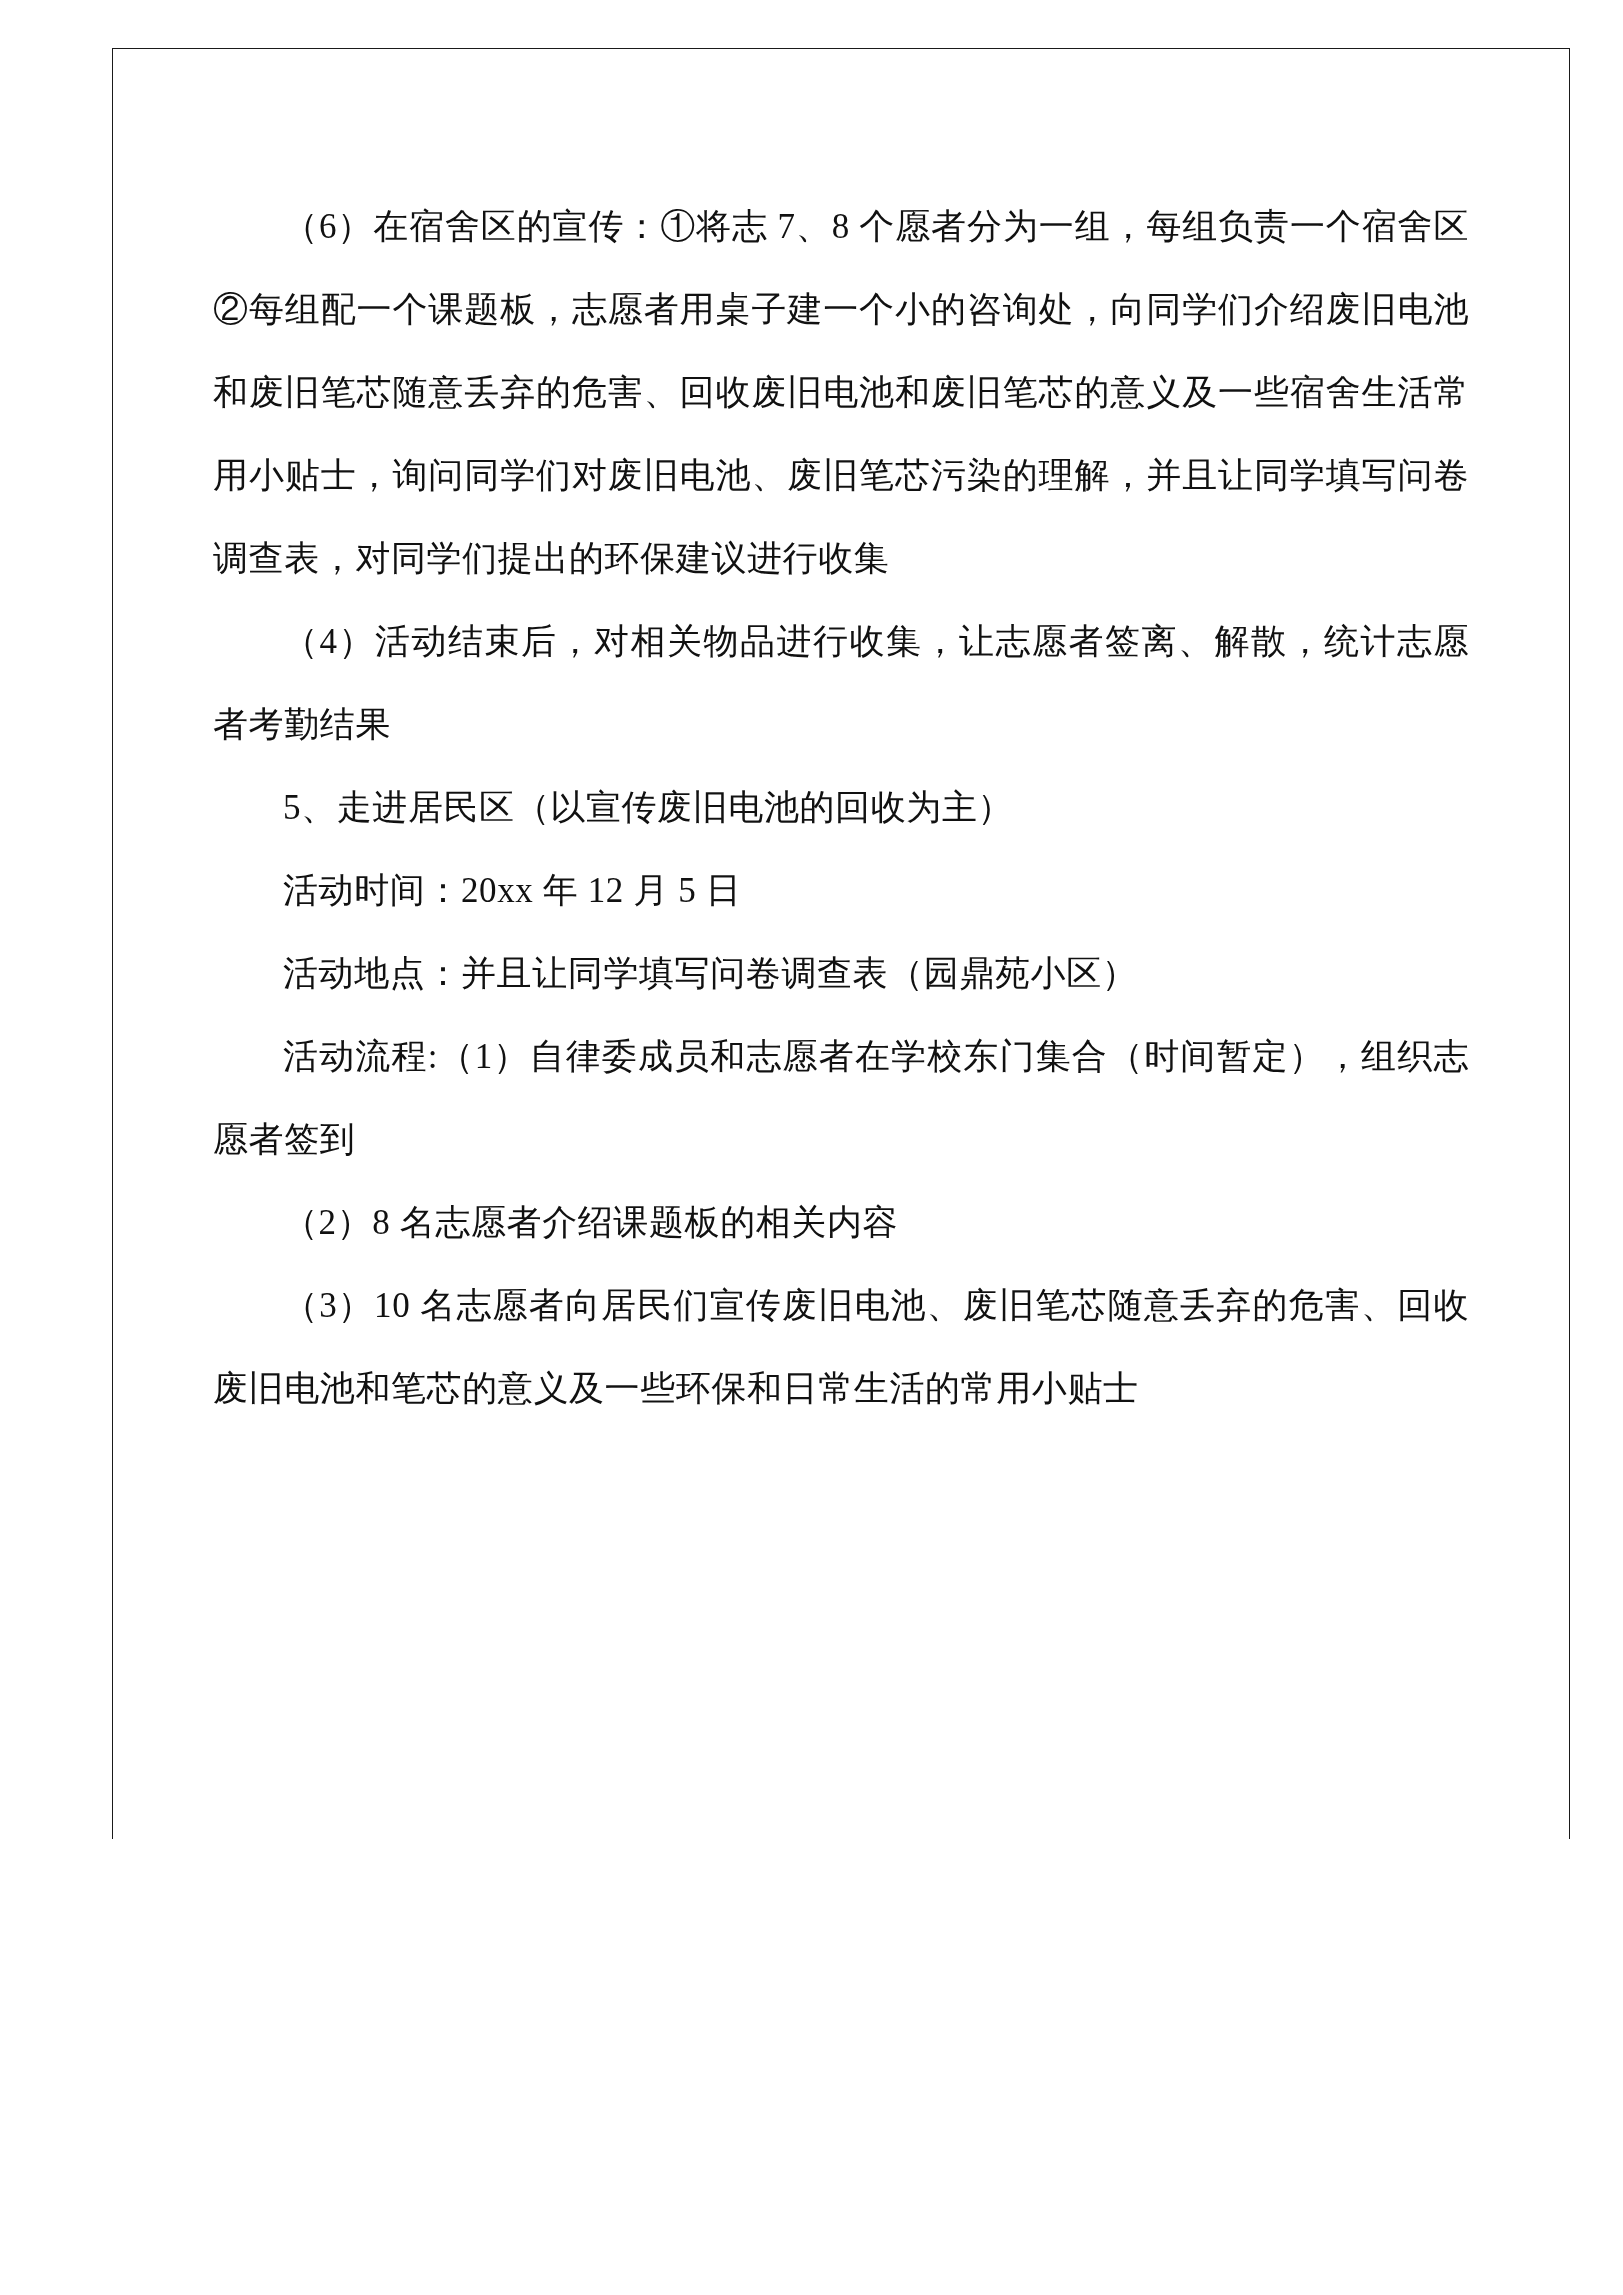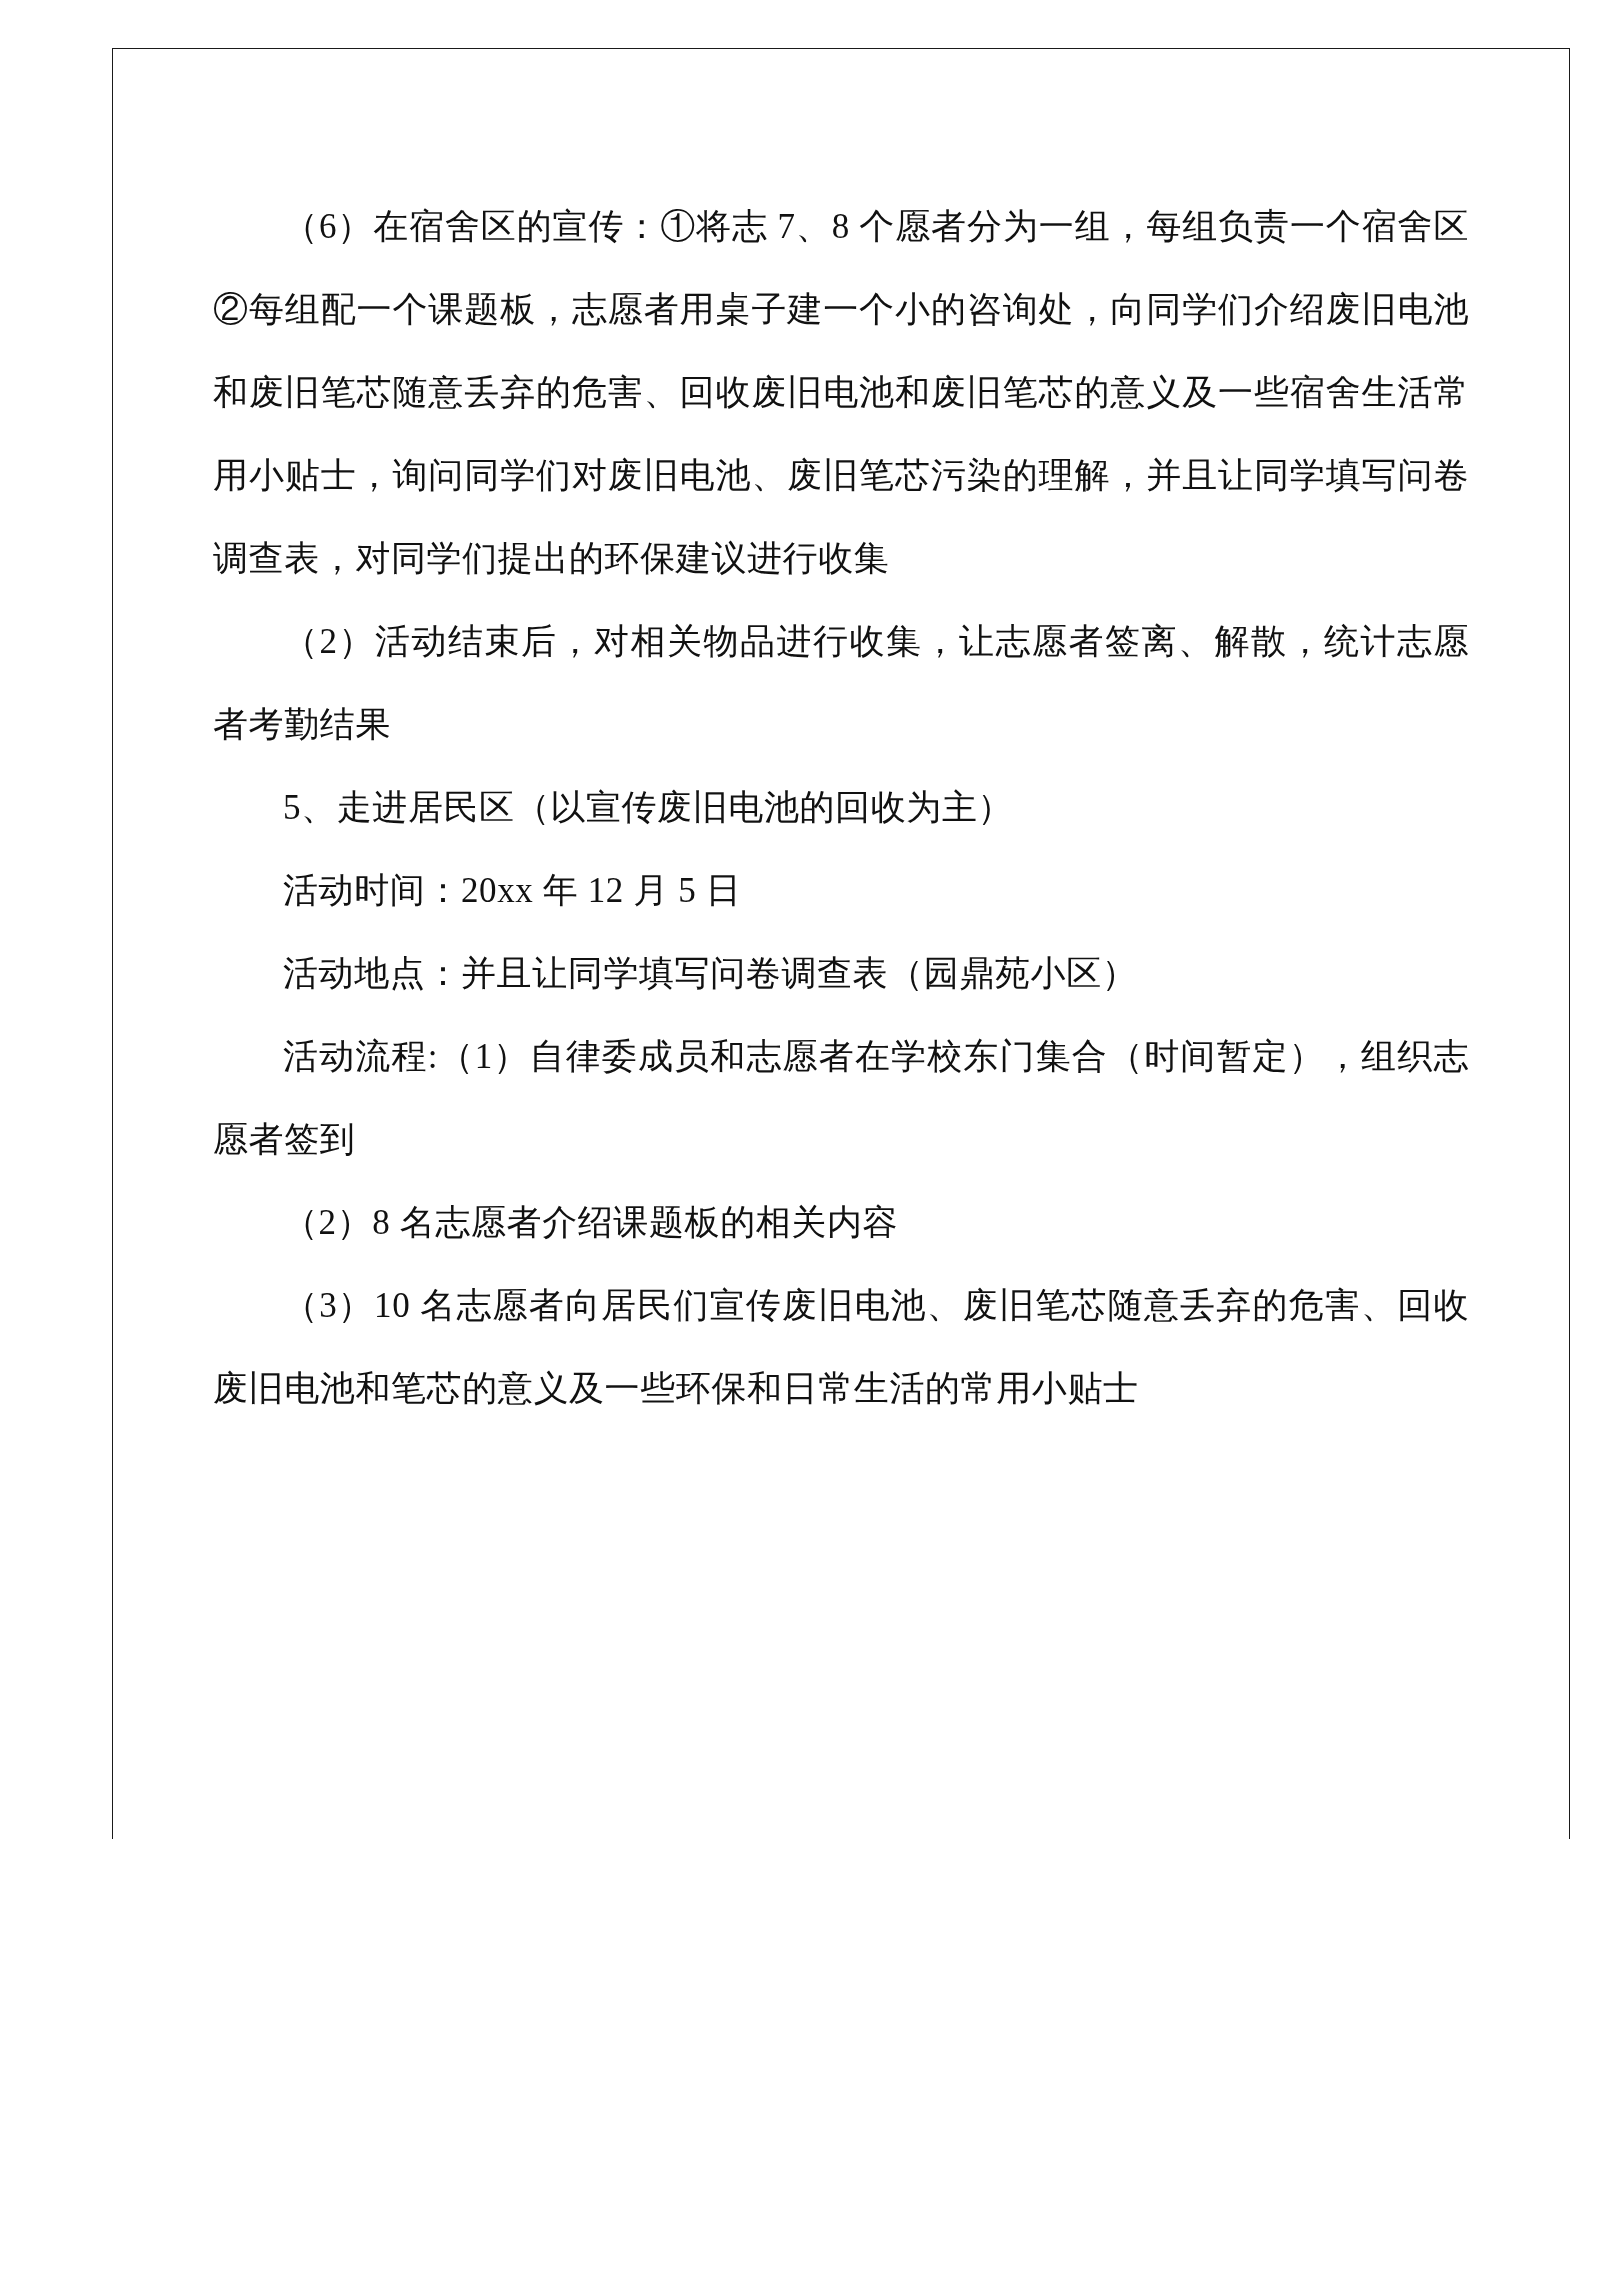--- a/index.html
+++ b/index.html
@@ -58,21 +58,21 @@
   }
 </style>
 </head>
 <body>
 
 <div class="page">
   <div class="page-border"></div>
 
   <div class="content">
     <p class="para indent">（6）在宿舍区的宣传：①将志 7、8 个愿者分为一组，每组负责一个宿舍区②每组配一个课题板，志愿者用桌子建一个小的咨询处，向同学们介绍废旧电池和废旧笔芯随意丢弃的危害、回收废旧电池和废旧笔芯的意义及一些宿舍生活常用小贴士，询问同学们对废旧电池、废旧笔芯污染的理解，并且让同学填写问卷调查表，对同学们提出的环保建议进行收集</p>
-    <p class="para indent">（2）活动结束后，对相关物品进行收集，让志愿者签离、解散，统计志愿者考勤结果</p>
+    <p class="para indent">（4）活动结束后，对相关物品进行收集，让志愿者签离、解散，统计志愿者考勤结果</p>
     <p class="para indent">5、走进居民区（以宣传废旧电池的回收为主）</p>
     <p class="para indent">活动时间：20xx 年 12 月 5 日</p>
     <p class="para indent">活动地点：并且让同学填写问卷调查表（园鼎苑小区）</p>
     <p class="para indent">活动流程:（1）自律委成员和志愿者在学校东门集合（时间暂定），组织志愿者签到</p>
     <p class="para indent">（2）8 名志愿者介绍课题板的相关内容</p>
     <p class="para indent">（3）10 名志愿者向居民们宣传废旧电池、废旧笔芯随意丢弃的危害、回收废旧电池和笔芯的意义及一些环保和日常生活的常用小贴士</p>
   </div>
 
   <div class="footer">第 1 页  共 1 页</div>
 </div>

